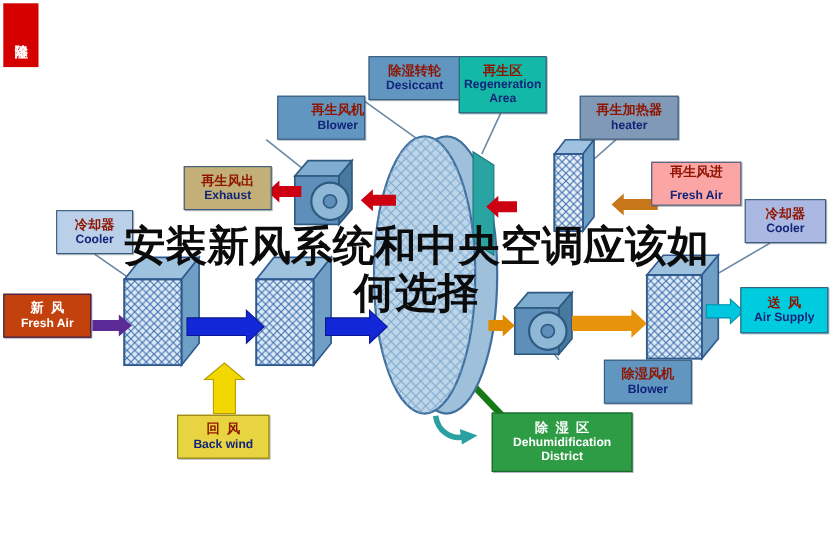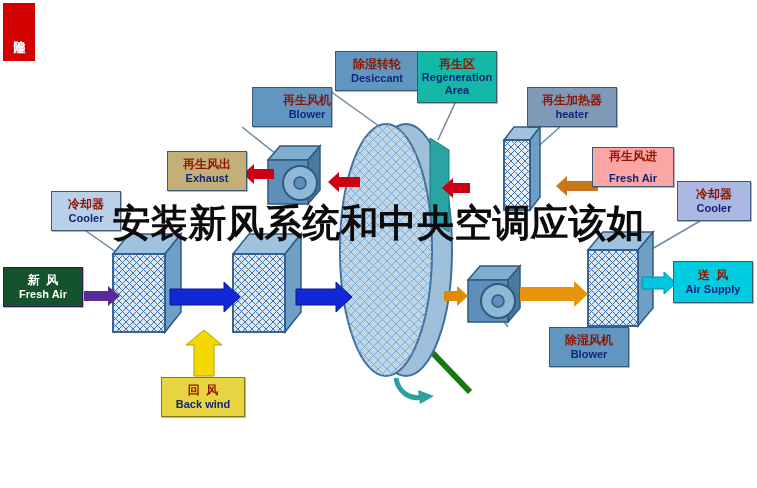--- a/index.html
+++ b/index.html
@@ -13,21 +13,21 @@
   .lbl .zh{font-size:12px;color:#8f1400;white-space:pre;}
   .lbl .en{font-size:11px;color:#122578;}
   .white-text .zh,.white-text .en{color:#ffffff;}
   .b-steel{background:#6096c0;margin-left:48px;}
   .b-teal{background:#14b8a6;}
   .b-slate{background:#8099b6;}
   .b-tan{background:#c2b078;}
   .b-pink{background:#fca5a5;justify-content:space-between;}
   .b-ltblue{background:#b9d0e8;}
   .b-peri{background:#aab8e2;}
-  .b-purple{background:#14532d;border-color:#2d1d55;}
+  .b-purple{background:#c2410c;border-color:#2d1d55;}
   .b-cyan{background:#00ccdf;}
   .b-yellow{background:#e8d440;border-color:#8a7a10;}
   .b-green{background:#2d9c44;border-color:#17642a;}
   #badge{position:absolute;left:3px;top:3px;width:32px;height:58px;background:#d40000;
          color:#ffffff;font-weight:bold;font-size:12px;display:flex;align-items:center;
          justify-content:center;writing-mode:vertical-rl;letter-spacing:2px;}
   #title{position:absolute;left:0;top:202px;width:757px;text-align:center;z-index:30;
          color:#0b0b0b;font-weight:bold;font-size:38px;line-height:1.12;
          font-family:"DejaVu Sans","Liberation Sans",sans-serif;pointer-events:none;}
 </style>
@@ -181,18 +181,23 @@
   <div class="lbl b-yellow" style="left:161px;top:377px;width:84px;height:40px;">
     <span class="zh">回  风</span>
     <span class="en">Back wind</span>
   </div>
 
   <div class="lbl b-steel" style="left:501px;top:327px;width:80px;height:40px;">
     <span class="zh">除湿风机</span>
     <span class="en">Blower</span>
   </div>
 
+  <div class="lbl b-green white-text" style="left:447px;top:375px;width:128px;height:54px;">
+    <span class="zh">除  湿  区</span>
+    <span class="en">Dehumidification District</span>
+  </div>
 
   <div id="title">
     <div>安装新风系统和中央空调应该如</div>
+    <div>何选择</div>
   </div>
 
 </div>
 
 </body></html>

